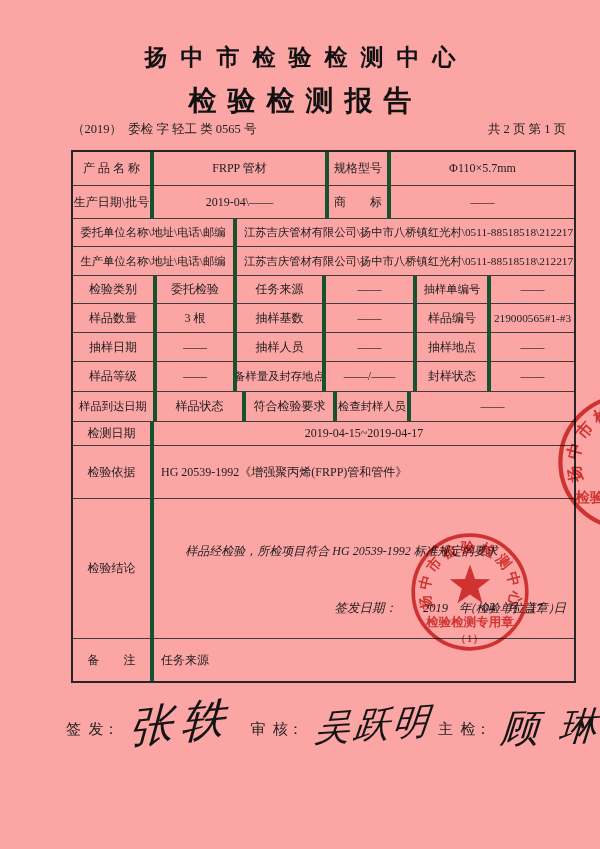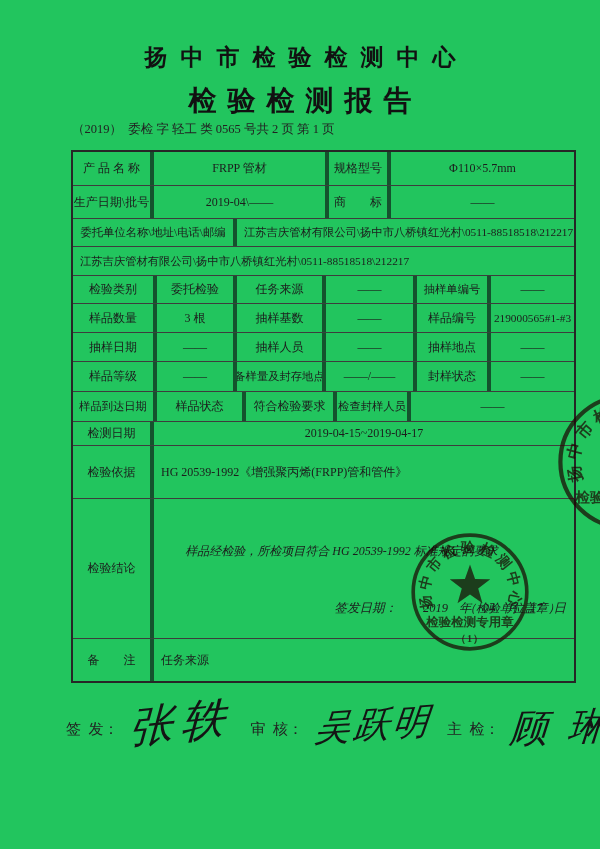--- a/index.html
+++ b/index.html
@@ -1,31 +1,31 @@
 <!DOCTYPE html>
 <html style="--stamp-color: #cd3c37;"><head>
 <meta charset="utf-8">
 <style>
   html,body{margin:0;padding:0;background:#ffffff;}
   .page{
-    position:relative;width:600px;height:849px;background:#22c55e;overflow:hidden;
+    position:relative;width:600px;height:849px;background:#fca5a5;overflow:hidden;
     font-family:"Liberation Serif","DejaVu Serif",serif;color:#1c1c1c;
   }
   
   .org-title{
     position:absolute;top:42px;left:0;width:600px;text-align:center;
     font-size:23px;font-weight:bold;letter-spacing:13px;text-indent:13px;color:#111;
   }
   .report-title{
     position:absolute;top:82px;left:0;width:600px;text-align:center;
     font-size:28px;font-weight:bold;letter-spacing:11px;text-indent:11px;color:#111;
   }
   .doc-line{
     position:absolute;top:121px;left:72px;right:34px;
-    display:flex;align-items:baseline;
+    display:flex;justify-content:space-between;align-items:baseline;
     font-size:12.5px;white-space:pre;color:#222;
   }
   
   .tbl{
     position:absolute;left:71px;top:150px;width:505px;
     border:2px solid #262626;box-sizing:border-box;background:transparent;
   }
   .tr{display:flex;border-top:1px solid #3d3d3d;box-sizing:border-box;}
   .tr:first-child{border-top:none;}
   .td{
@@ -56,21 +56,21 @@
   }
   .sig-label{font-size:15px;white-space:pre;color:#222;flex:0 0 auto;}
   .sig-name{
     color:#141414;font-style:italic;line-height:1;flex:0 0 auto;
     transform-origin:left center;white-space:pre;
   }
   .sig-issue{font-size:44px;letter-spacing:8px;margin-left:10px;transform:rotate(-6deg) skewX(-8deg);}
   .sig-review{font-size:36px;letter-spacing:3px;margin-left:12px;transform:rotate(-4deg) skewX(-10deg);}
   .sig-chief{font-size:38px;letter-spacing:20px;margin-left:10px;transform:rotate(-2deg) skewX(-6deg);}
   .lbl2{margin-left:18px;}
-  .lbl3{margin-left:15px;}
+  .lbl3{margin-left:6px;}
   
   .stamp{position:absolute;opacity:0.9;mix-blend-mode:multiply;pointer-events:none;}
   .stamp-main{left:399px;top:521px;width:142px;height:142px;}
   .stamp-side{left:544px;top:380px;width:164px;height:164px;}
   .stamp svg{width:100%;height:100%;display:block;}
   .stamp .ring{fill:none;stroke:var(--stamp-color,#cd3c37);stroke-width:3.6;}
   .stamp .ink{fill:var(--stamp-color,#cd3c37);}
   .stamp text{fill:var(--stamp-color,#cd3c37);font-family:"Liberation Serif","DejaVu Serif",serif;font-weight:bold;}
   .ring-text{font-size:14px;letter-spacing:3.5px;}
   .center-label{font-size:12px;}
@@ -103,20 +103,21 @@
       <div class="td w62">商　　标</div>
       <div class="td last">——</div>
     </div>
 
     <div class="tr h28">
       <div class="td w160 small">委托单位名称\地址\电话\邮编</div>
       <div class="td last left small">江苏吉庆管材有限公司\扬中市八桥镇红光村\0511-88518518\212217</div>
     </div>
 
     <div class="tr h29">
+      <div class="td w160 small">生产单位名称\地址\电话\邮编</div>
       <div class="td last left small">江苏吉庆管材有限公司\扬中市八桥镇红光村\0511-88518518\212217</div>
     </div>
 
     <div class="tr h28">
       <div class="td w80">检验类别</div>
       <div class="td w80">委托检验</div>
       <div class="td w89">任务来源</div>
       <div class="td w91">——</div>
       <div class="td w74 small">抽样单编号</div>
       <div class="td last">——</div>

